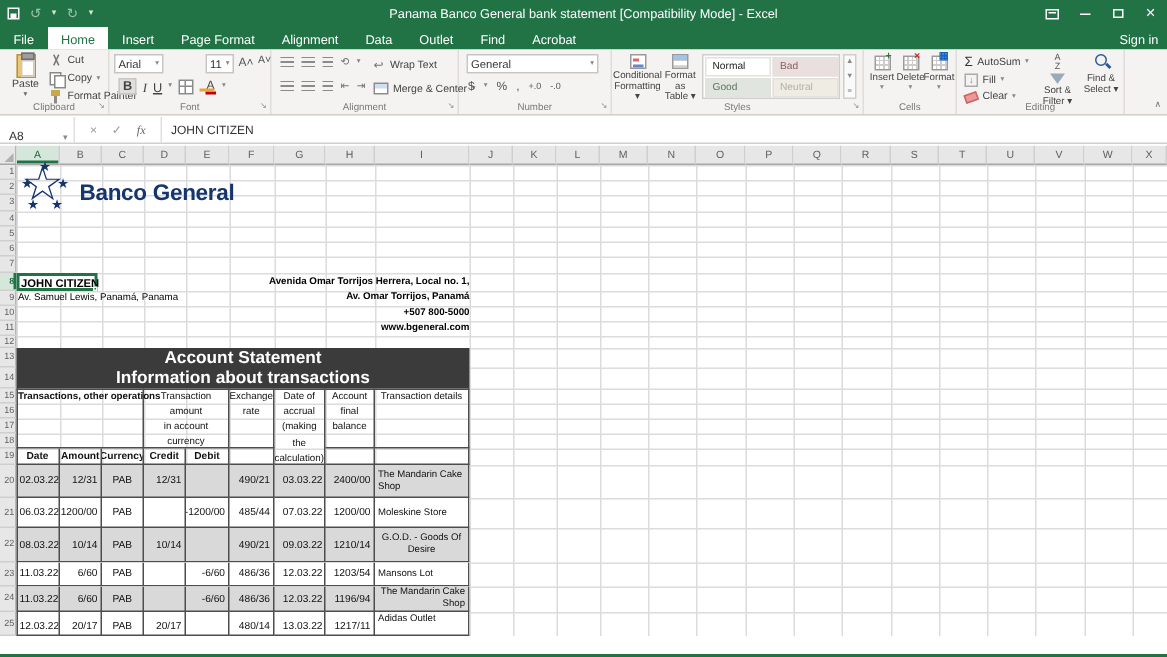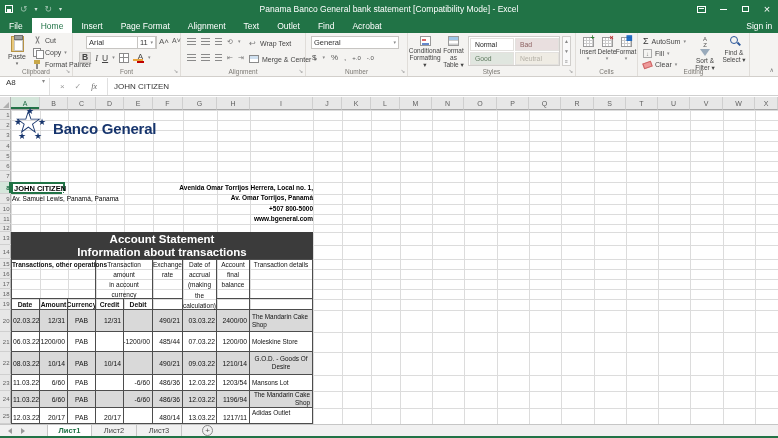--- a/index.html
+++ b/index.html
@@ -52,21 +52,21 @@
   .mini-col{position:absolute;left:33px;top:3px;display:flex;flex-direction:column;gap:3px;}
   .mini{display:flex;align-items:center;gap:3px;white-space:nowrap;}
   .ic{width:9px;height:9px;position:relative;display:inline-block;}
   .ic-cut:before,.ic-cut:after{content:"";position:absolute;left:4px;top:0;width:1px;height:8px;background:#777;}
   .ic-cut:before{transform:rotate(25deg);} .ic-cut:after{transform:rotate(-25deg);}
   .ic-copy:before{content:"";position:absolute;left:0;top:0;width:6px;height:7px;border:1px solid #888;background:#fff;}
   .ic-copy:after{content:"";position:absolute;left:2.5px;top:2px;width:6px;height:7px;border:1px solid #888;background:#fff;}
   .ic-paint:before{content:"";position:absolute;left:1px;top:0;width:6px;height:4px;background:#c8a84a;}
   .ic-paint:after{content:"";position:absolute;left:3px;top:4px;width:2px;height:5px;background:#8a8a8a;}
   .selbox{background:#fff;border:1px solid #c7c5c2;display:flex;align-items:center;justify-content:space-between;padding:0 2px;font-size:7.5px;color:#333;}
-  .fontname{position:absolute;left:13px;top:3px;width:71px;height:13px;}
+  .fontname{position:absolute;left:3px;top:3px;width:33px;height:13px;}
   .fontsize{position:absolute;left:64px;top:3px;width:19px;height:13px;}
   .fgrowA{position:absolute;left:86px;top:4px;display:flex;gap:3px;font-size:8px;color:#555;}
   .fgrow2{position:absolute;left:6px;top:19px;display:flex;align-items:center;gap:4px;font-size:8.5px;color:#444;}
   .bb{font-weight:bold;background:#e1dfdd;border:1px solid #c9c7c4;padding:0 2px;line-height:9px;}
   .ii{font-style:italic;font-family:"Liberation Serif",serif;} .uu{text-decoration:underline;}
   .ic-borders{width:10px;height:10px;border:1px solid #8b8b8b;background:
      linear-gradient(#8b8b8b,#8b8b8b) 50% 0/1px 100% no-repeat,
      linear-gradient(#8b8b8b,#8b8b8b) 0 50%/100% 1px no-repeat,#fff;}
   .ic-fill{width:9px;height:7px;background:#9a9a9a;clip-path:polygon(20% 0,100% 40%,60% 100%,0 55%);position:relative;top:0;}
   .ic-fillbar{position:absolute;left:0;bottom:-3px;width:10px;height:2px;background:#e8a33d;}
@@ -106,21 +106,21 @@
   .ic-clear{width:9px;height:6px;background:#e99;transform:rotate(-20deg);border:1px solid #c66;}
   .funnel{width:0;height:0;border-left:5px solid transparent;border-right:5px solid transparent;border-top:7px solid #9ab;}
   .azt{font-size:6px;color:#555;line-height:6px;}
   .lens{width:8px;height:8px;border:1.5px solid #2b579a;border-radius:50%;position:relative;}
   .lens:after{content:"";position:absolute;left:6px;top:6px;width:4px;height:1.5px;background:#2b579a;transform:rotate(45deg);}
   .collapse{position:absolute;right:4px;bottom:3px;font-size:6px;color:#777;}
   .collapse:before{content:"∧";}
 
   
   .fbar{position:absolute;left:0;top:78px;width:778px;height:18px;background:#fff;border-bottom:1px solid #cfcfcf;display:flex;align-items:stretch;font-size:8px;color:#333;}
-  .namebox{width:50px;border-right:1px solid #e0e0e0;display:flex;align-items:flex-start;padding-left:6px;justify-content:space-between;}
+  .namebox{width:50px;border-right:1px solid #e0e0e0;display:flex;align-items:flex-end;padding-left:6px;justify-content:space-between;}
   .namebox .dda{font-size:6px;color:#888;margin-right:4px;}
   .fxbtns{width:58px;display:flex;align-items:center;justify-content:space-evenly;color:#9a9a9a;border-right:1px solid #e0e0e0;}
   .fxx:before{content:"×";} .fxc:before{content:"✓";}
   .fxf{font-style:italic;font-family:"Liberation Serif",serif;color:#666;}
   .fval{display:flex;align-items:center;padding-left:6px;}
 
   
   .grid-area{position:absolute;left:0;top:97px;width:778px;height:327px;background:#fff;overflow:hidden;}
   .corner{position:absolute;left:0;top:0;width:11px;height:13px;background:#e7e7e7;border-right:1px solid #b5b5b5;border-bottom:1px solid #a8a8a8;}
   .corner:after{content:"";position:absolute;right:1px;bottom:1px;width:0;height:0;border-left:6px solid transparent;border-bottom:6px solid #b0b0b0;}
@@ -213,21 +213,21 @@
     </div>
   </div>
 
   <div class="tabrow">
     <div id="ribbon-tabs" style="display:flex">
         <div class="rtab">File</div>
         <div class="rtab active">Home</div>
         <div class="rtab">Insert</div>
         <div class="rtab">Page Format</div>
         <div class="rtab">Alignment</div>
-        <div class="rtab">Text</div>
+        <div class="rtab">Data</div>
         <div class="rtab">Outlet</div>
         <div class="rtab">Find</div>
         <div class="rtab">Acrobat</div>
       </div>
   </div>
   <div class="tabrow-right">
     <span>Sign in</span>
     <span class="person"></span>
     <span>Share</span>
   </div>
@@ -650,27 +650,15 @@
           <div class="tcell c4" style="left: 113px; width: 29px;"></div>
           <div class="tcell c5" style="left: 142px; width: 30px;">480/14</div>
           <div class="tcell c6" style="left: 172px; width: 34px;">13.03.22</div>
           <div class="tcell c7" style="left: 206px; width: 33px;">1217/11</div>
           <div class="tcell c8" style="left: 239px; width: 63px;">Adidas Outlet</div>
         </div>
       </div>
     <div class="tbl-frame"></div>
   </div>
 
-  <div class="sheetbar">
-    <div class="navarrows">
-      <span class="tri-l"></span>
-      <span class="tri-r"></span>
-    </div>
-    <div id="sheet-tabs" style="display:flex;align-items:stretch">
-        <div class="stab active">Лист1</div>
-        <div class="stab">Лист2</div>
-        <div class="stab">Лист3</div>
-      </div>
-    <span class="addsheet"></span>
-  </div>
   <div class="greenstrip"></div>
 
 </div>
 
 </body></html>

